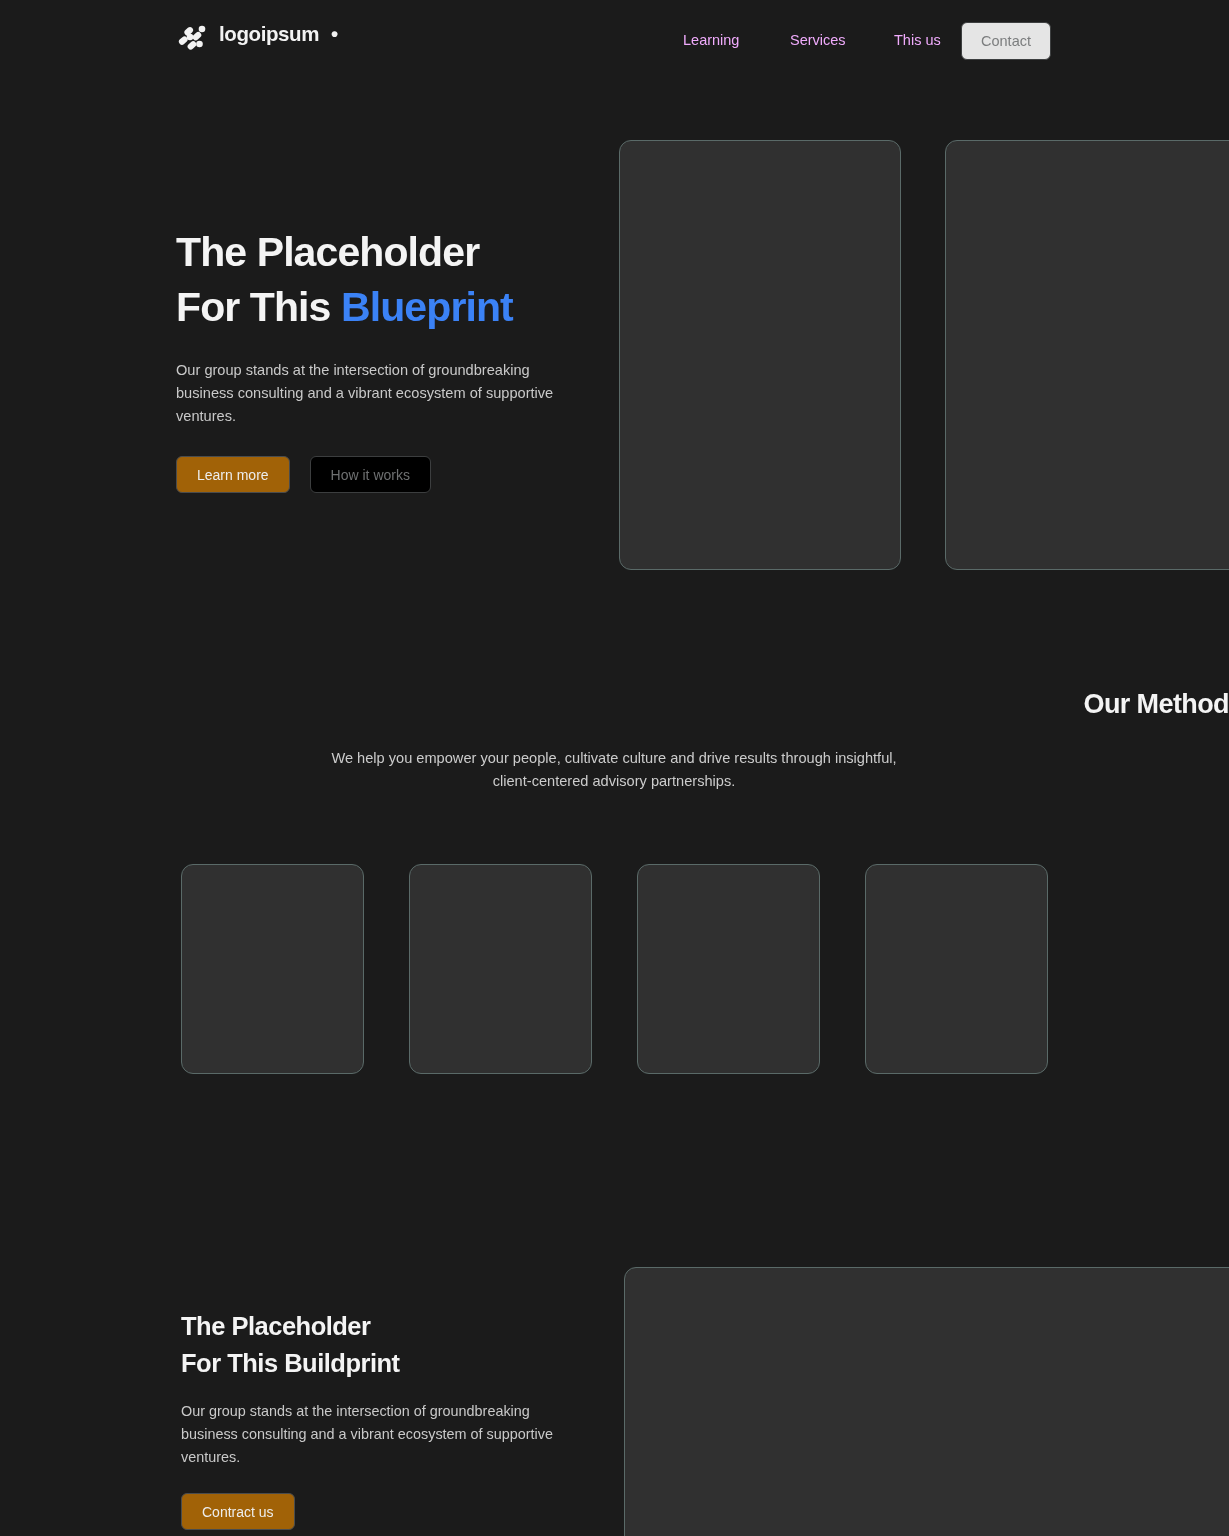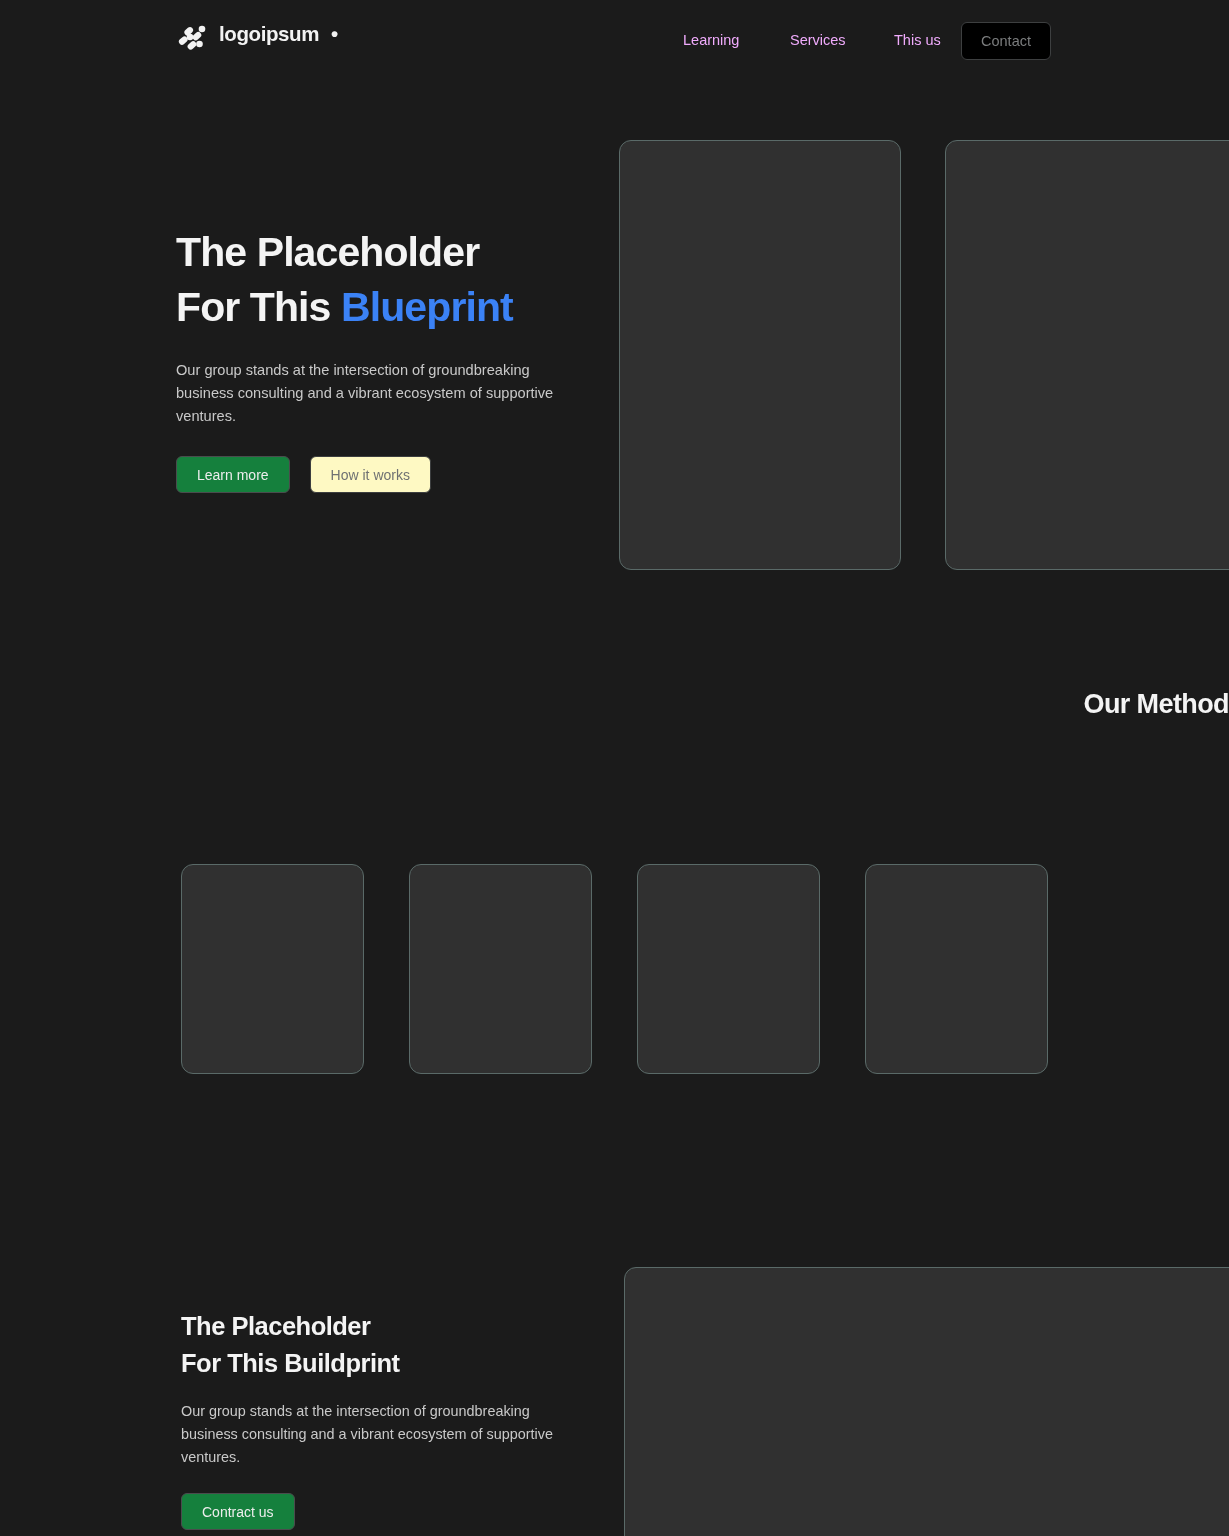--- a/index.html
+++ b/index.html
@@ -85,21 +85,21 @@
   .nav-link.n2 { left: 232px; }
 
   .nav-cta {
     position: absolute;
     left: 321px;
     top: 0px;
     width: 90px;
     height: 38px;
     border: 1px solid #3d3f40;
     border-radius: 6px;
-    background: #000000;
+    background: #e5e5e5;
     color: #7b7d7e;
     font-size: 14.5px;
     font-family: "Liberation Sans", sans-serif;
     cursor: pointer;
     display: flex;
     align-items: center;
     justify-content: center;
   }
 
   
@@ -138,34 +138,34 @@
   .hero-actions {
     margin-top: 28px;
     display: flex;
     gap: 20px;
   }
 
   .btn {
     height: 37px;
     border-radius: 6px;
     border: 1px solid #4a4c4d;
-    background: #15803d;
+    background: #a16207;
     color: #ededed;
     font-size: 14px;
     font-family: "Liberation Sans", sans-serif;
     cursor: pointer;
     padding: 0 20px;
     display: flex;
     align-items: center;
     justify-content: center;
     white-space: nowrap;
   }
 
   .btn.ghost {
-    background: #fef9c3;
+    background: #000000;
     border-color: #3c3e3f;
     color: #6f7172;
   }
 
   
   .ph-card {
     position: absolute;
     background: #303030;
     border: 1px solid #5a6a68;
     border-radius: 12px;
@@ -300,20 +300,21 @@
   </div>
 
   <div class="ph-card hero-card-1"></div>
   <div class="ph-card hero-card-2"></div>
 
 </section>
 
 <section class="method">
 
   <h2 class="method-title">Our Method</h2>
+  <p class="method-sub">We help you empower your people, cultivate culture and drive results through insightful, client-centered advisory partnerships.</p>
 
   <div class="ph-card method-card mc0"></div>
   <div class="ph-card method-card mc1"></div>
   <div class="ph-card method-card mc2"></div>
   <div class="ph-card method-card mc3"></div>
 
 </section>
 
 <section class="cta">
 

